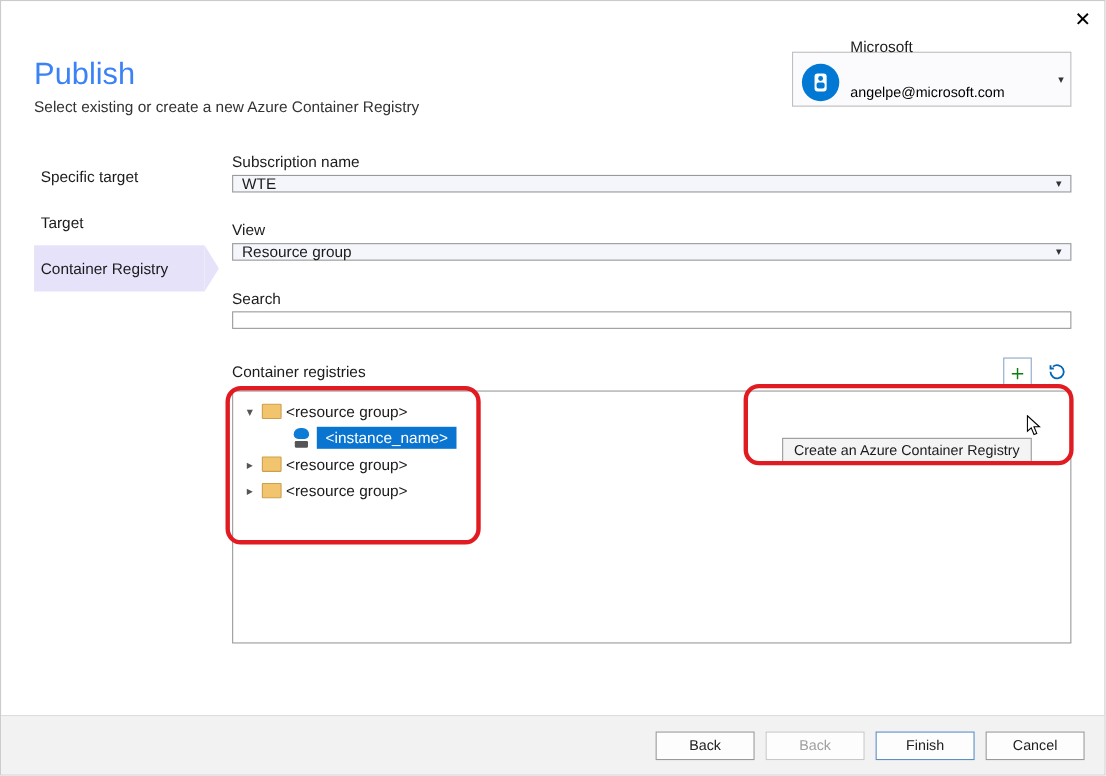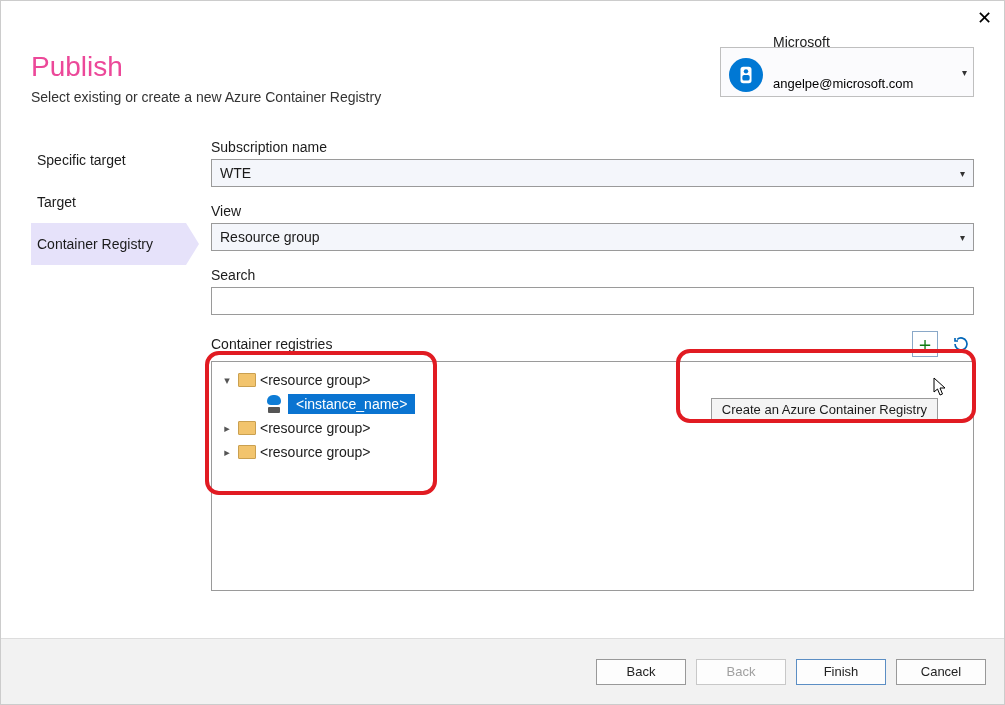--- a/index.html
+++ b/index.html
@@ -26,21 +26,21 @@
   .title-row {
     padding: 50px 30px 0 30px;
     display: flex;
     justify-content: space-between;
     align-items: flex-start;
   }
   h1 {
     font-size: 28px;
     font-weight: 300;
     margin: 0 0 6px 0;
-    color: #ec4899;
+    color: #3b82f6;
   }
   .subtitle {
     font-size: 14px;
     color: #333;
     margin-top: 4px;
   }
   .account-box {
     border: 1px solid #bfbfbf;
     background: #fbfbfd;
     width: 254px;
@@ -102,29 +102,29 @@
   .form-col {
     flex: 1;
   }
   .field-label {
     font-size: 14px;
     margin-bottom: 4px;
     margin-top: 4px;
   }
   .dd, .txt {
     width: 100%;
-    height: 28px;
+    height: 16px;
     border: 1px solid #9a9a9a;
     background: #f4f6fb;
     padding: 0 8px;
     font-size: 14px;
     display: flex;
     align-items: center;
     justify-content: space-between;
-    margin-bottom: 16px;
+    margin-bottom: 26px;
   }
   .txt { background: #fff; }
   .dd .caret { font-size: 10px; color: #333; }
   .registries-header {
     display: flex;
     align-items: center;
     justify-content: space-between;
     margin-bottom: 4px;
   }
   .reg-label { font-size: 14px; }
@@ -218,21 +218,21 @@
     border-radius: 14px;
     right: 28px;
     top: 348px;
     width: 300px;
     height: 74px;
     pointer-events: none;
   }
   .button-bar {
     position: absolute;
     bottom: 0; left: 0; right: 0;
-    height: 66px;
+    height: 54px;
     background: #f2f2f2;
     border-top: 1px solid #ddd;
     display: flex;
     justify-content: flex-end;
     align-items: center;
     padding-right: 18px;
     gap: 10px;
   }
   .btn {
     width: 90px; height: 26px;

